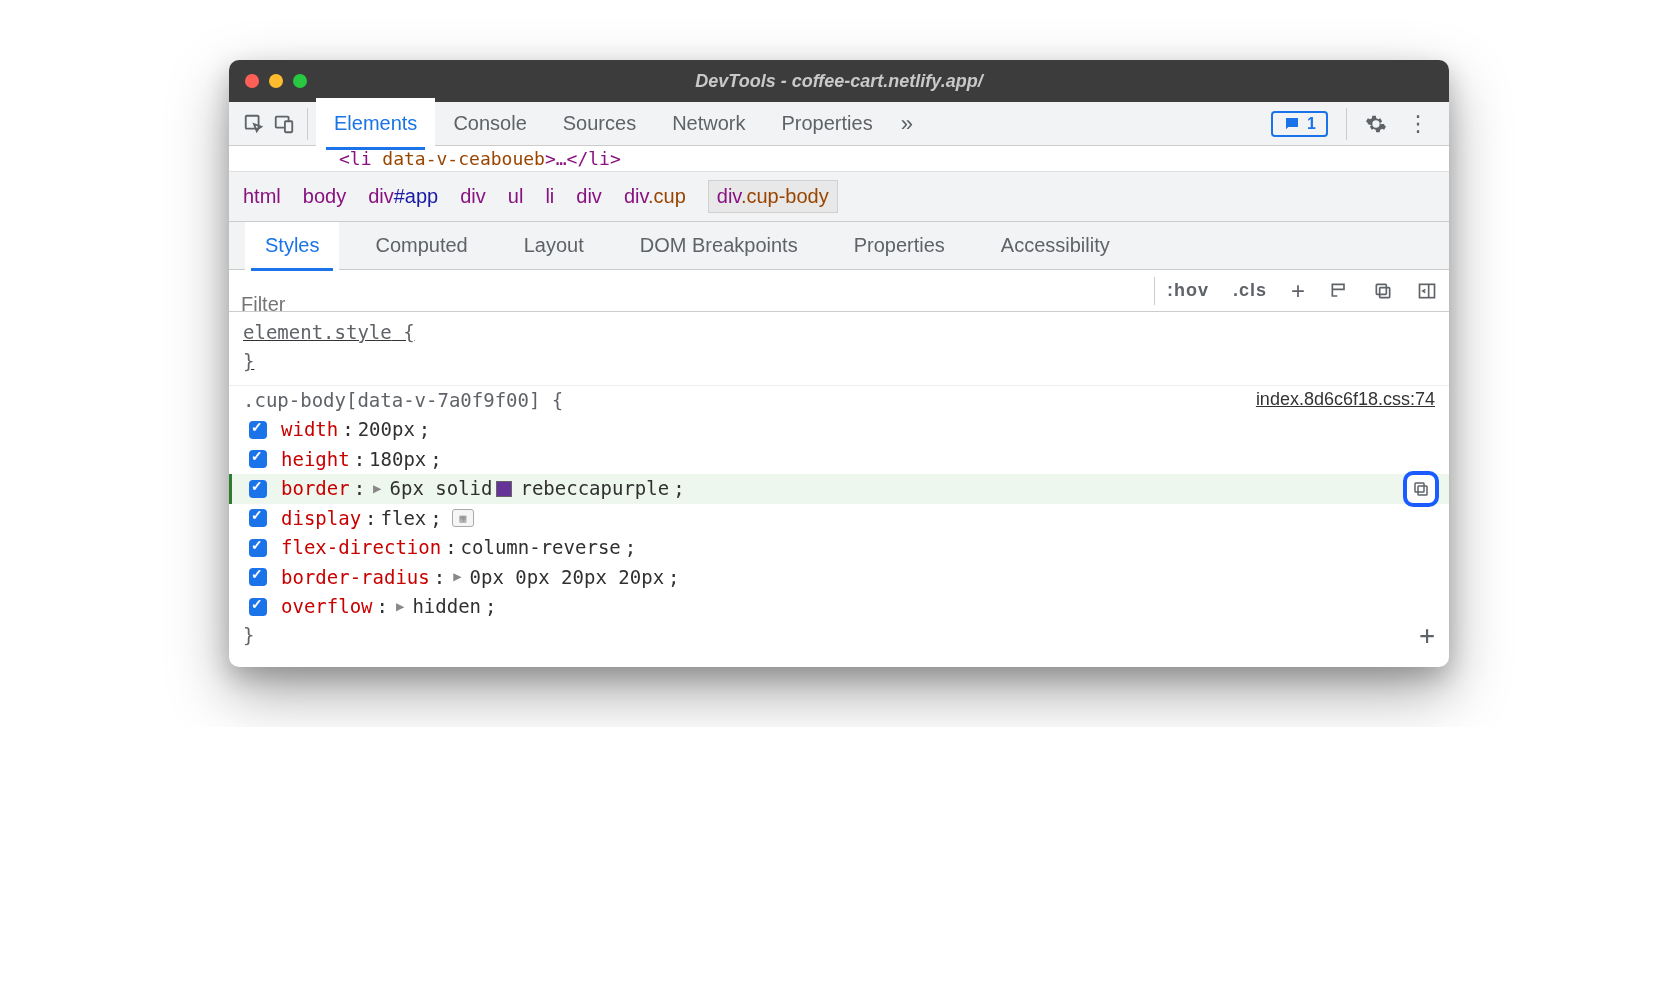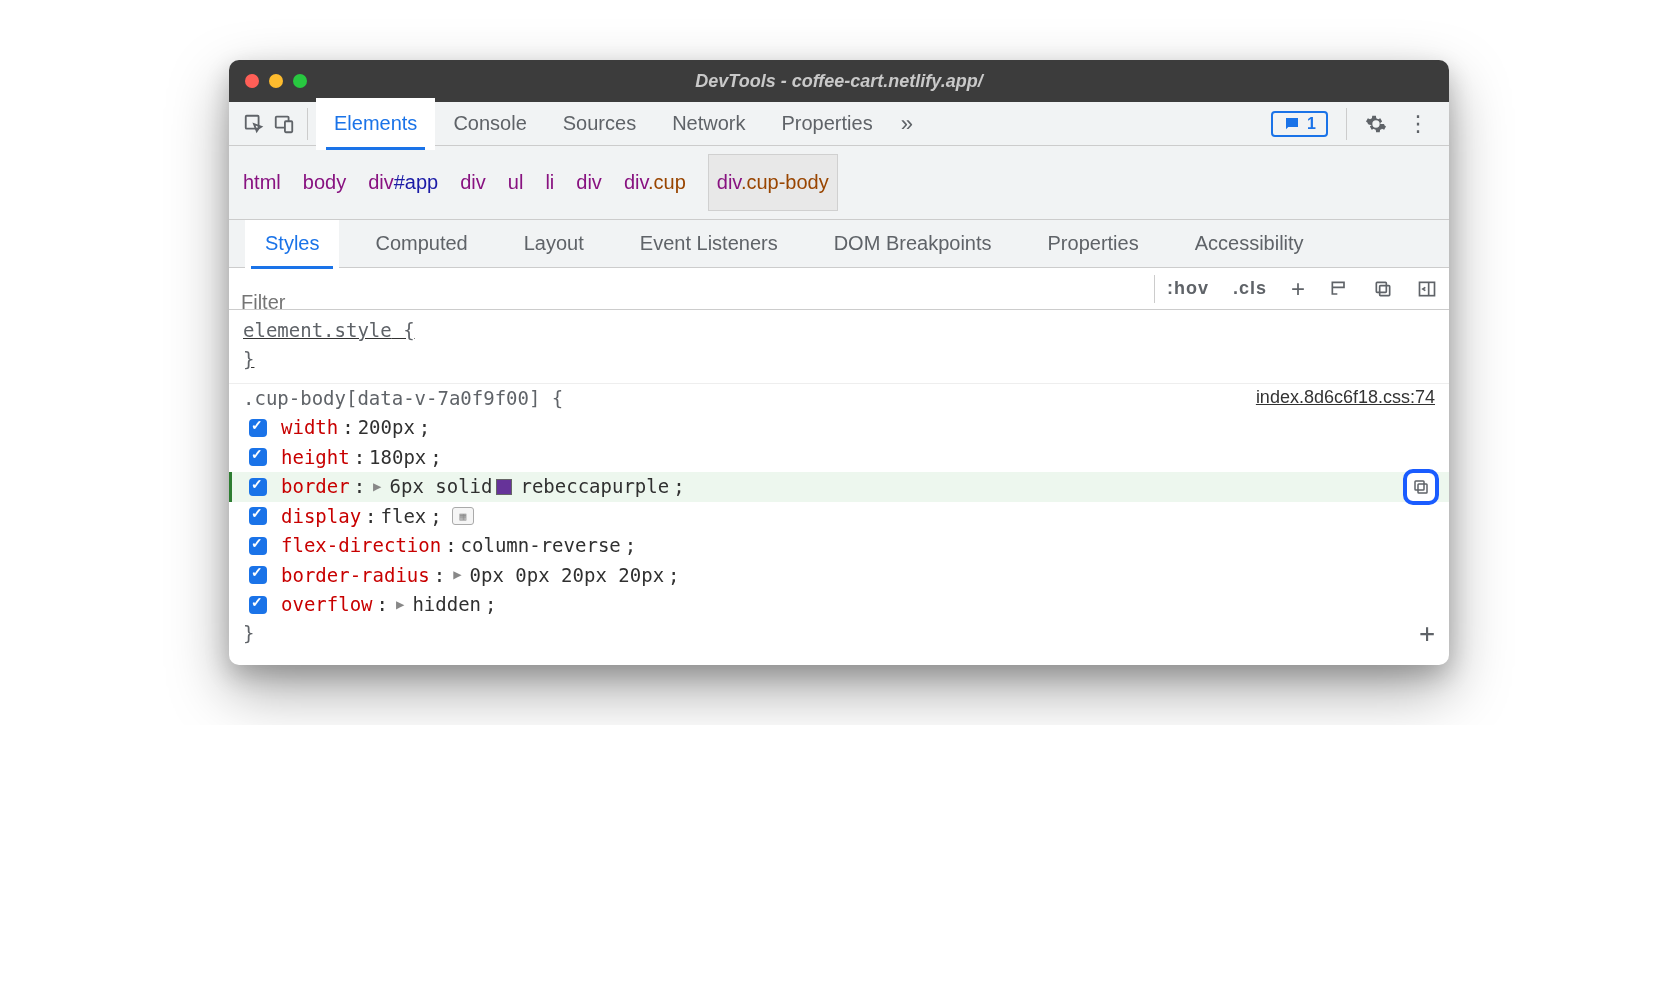--- a/index.html
+++ b/index.html
@@ -93,21 +93,21 @@
     padding: 8px 14px;
     border-bottom:1px solid #ccc;
     background:#f1f3f4;
     font-family: -apple-system, sans-serif;
     font-size: 20px;
   }
   .crumb { color:#881280; cursor:pointer; }
   .crumb .id { color:#1a1aa6; }
   .crumb .cls { color:#994500; }
   .crumb.selected {
-    background:#e8e8e8; padding:16px 8px; border-radius:0;
+    background:#e8e8e8; padding:4px 8px; border-radius:0;
     border:1px solid #d0d0d0;
   }
   .subtabs {
     display:flex; align-items:center;
     border-bottom:1px solid #ccc;
     background:#f1f3f4;
     height:48px;
   }
   .subtab {
     padding:0 20px; height:48px; display:flex; align-items:center;
@@ -232,38 +232,38 @@
     </div>
     <div class="sep"></div>
     <div class="gear">
       <svg width="22" height="22" viewBox="0 0 24 24" fill="currentColor">
           <path d="M12 8a4 4 0 100 8 4 4 0 000-8zm9 4a7 7 0 01-.1 1.2l2 1.6-2 3.4-2.4-1a7 7 0 01-2 1.2l-.4 2.6h-4l-.4-2.6a7 7 0 01-2-1.2l-2.4 1-2-3.4 2-1.6A7 7 0 013 12a7 7 0 01.1-1.2l-2-1.6 2-3.4 2.4 1a7 7 0 012-1.2L7.9 3h4l.4 2.6a7 7 0 012 1.2l2.4-1 2 3.4-2 1.6c.07.4.1.8.1 1.2z"></path>
         </svg>
     </div>
     <div class="kebab">⋮</div>
   </div>
 
+  <div class="code-frag"><span class="tag">&lt;li</span><span class="attr"> data-v-ceaboueb</span><span class="tag">&gt;…</span><span class="tag">&lt;/li&gt;</span></div>
 
   <div class="breadcrumbs">
     <span class="crumb"><span>html</span></span>
     <span class="crumb"><span>body</span></span>
     <span class="crumb"><span>div</span><span class="id">#app</span></span>
     <span class="crumb"><span>div</span></span>
     <span class="crumb"><span>ul</span></span>
     <span class="crumb"><span>li</span></span>
     <span class="crumb"><span>div</span></span>
     <span class="crumb"><span>div</span><span class="cls">.cup</span></span>
     <span class="crumb selected"><span>div</span><span class="cls">.cup-body</span></span>
   </div>
 
   <div class="subtabs">
     <div class="subtab active">Styles</div>
     <div class="subtab">Computed</div>
     <div class="subtab">Layout</div>
-    <div class="subtab">Event Listeners</div>
     <div class="subtab">DOM Breakpoints</div>
     <div class="subtab">Properties</div>
     <div class="subtab">Accessibility</div>
   </div>
 
   <div class="styles-toolbar">
     <input class="filter-input" placeholder="Filter" style="">
     <div class="sep2"></div>
     <div class="st-btn bold">:hov</div>
     <div class="st-btn bold">.cls</div>

